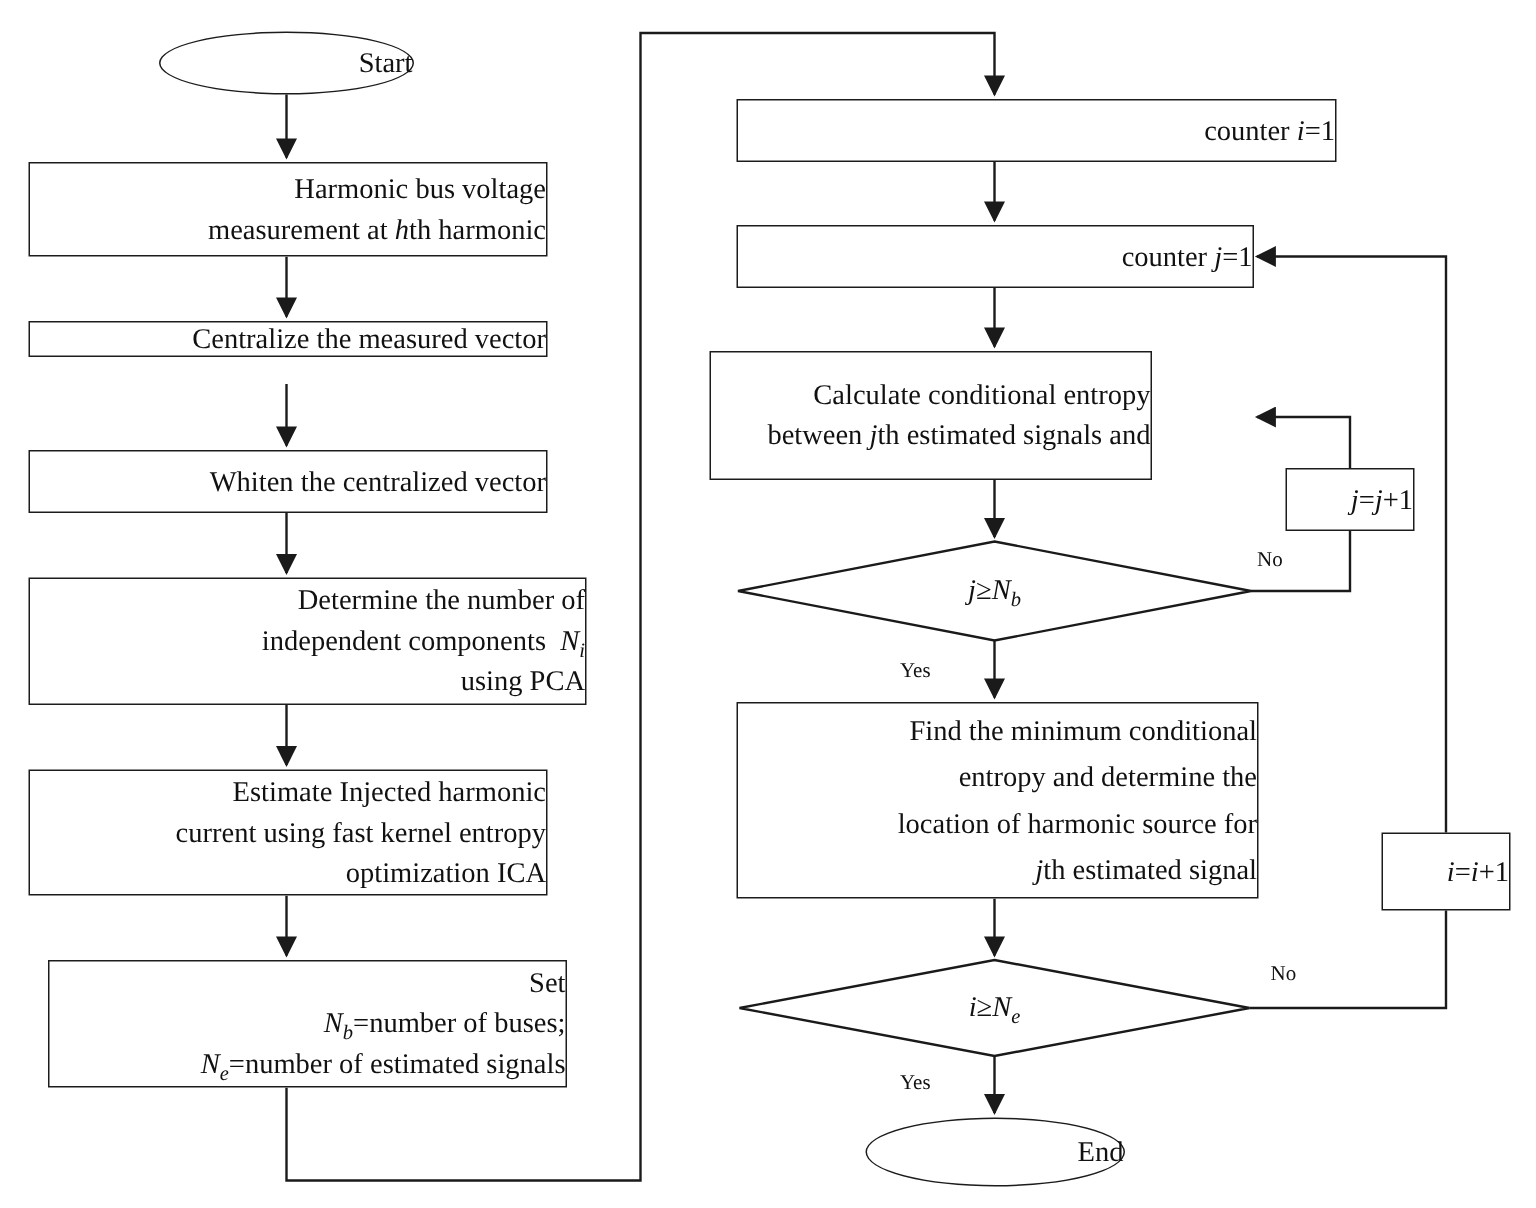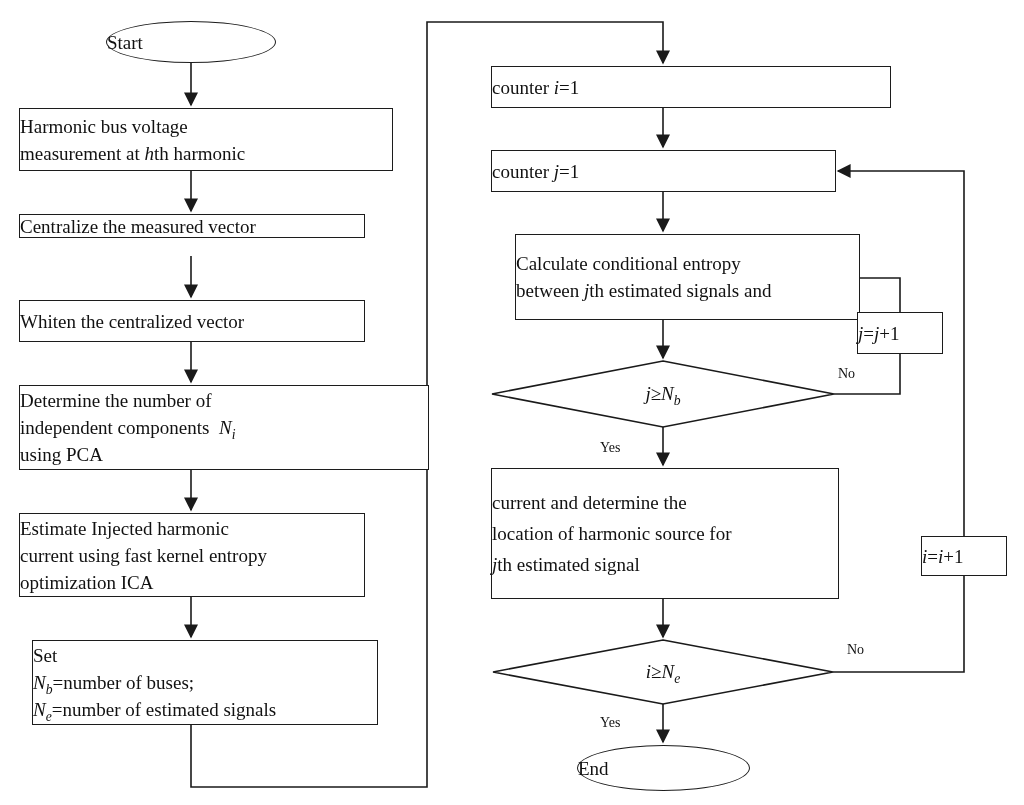--- a/index.html
+++ b/index.html
@@ -5,21 +5,21 @@
   html,body{margin:0;padding:0;background:#ffffff;}
   .stage{
     position:relative;width:1024px;height:805px;background:#ffffff;
     font-family:"Liberation Serif","DejaVu Serif",serif;color:#111;
     overflow:hidden;
   }
   .wires{position:absolute;left:0;top:0;width:1024px;height:805px;}
   .node{
     position:absolute;box-sizing:border-box;background:#ffffff;
     border:1.6px solid #1c1c1c;display:flex;align-items:center;justify-content:center;
-    text-align:left;
+    text-align:right;
   }
   .terminator{border-radius:50%;}
   .node-text{font-size:19px;line-height:27px;width:100%;}
   .diamond-label{
     position:absolute;display:flex;align-items:center;justify-content:center;
     font-size:19px;line-height:24px;
   }
   .edge-label{position:absolute;font-size:14px;line-height:22px;}
   sub{font-size:0.72em;line-height:0;}
 </style>
@@ -60,40 +60,40 @@
     <polygon points="663,361 834,394 663,427 492,394" fill="#ffffff" stroke="#1a1a1a" stroke-width="1.6"></polygon>
     <polygon points="663,640 833,672 663,704 493,672" fill="#ffffff" stroke="#1a1a1a" stroke-width="1.6"></polygon>
   </svg>
 
   <div class="node terminator" style="left:106px;top:21px;width:170px;height:42px">
     <div class="node-text">
         <div><span>Start</span></div>
       </div>
   </div>
 
-  <div class="node" style="left:19px;top:108px;width:374px;height:63px">
+  <div class="node" style="left:19px;top:108px;width:346px;height:63px">
     <div class="node-text">
         <div><span>Harmonic bus voltage</span></div>
         <div><span>measurement at </span><span style="font-style: italic;">h</span><span>th harmonic</span></div>
       </div>
   </div>
 
   <div class="node" style="left:19px;top:214px;width:346px;height:24px">
     <div class="node-text">
         <div><span>Centralize the measured vector</span></div>
       </div>
   </div>
 
   <div class="node" style="left:19px;top:300px;width:346px;height:42px">
     <div class="node-text">
         <div><span>Whiten the centralized vector</span></div>
       </div>
   </div>
 
-  <div class="node" style="left:19px;top:385px;width:410px;height:85px">
+  <div class="node" style="left:19px;top:385px;width:372px;height:85px">
     <div class="node-text">
         <div><span>Determine the number of</span></div>
         <div><span>independent components &nbsp;</span><span style="font-style: italic;">N</span><sub style="font-style: italic;">i</sub></div>
         <div><span>using PCA</span></div>
       </div>
   </div>
 
   <div class="node" style="left:19px;top:513px;width:346px;height:84px">
     <div class="node-text">
         <div><span>Estimate Injected harmonic</span></div>
@@ -115,50 +115,51 @@
         <div><span>counter </span><span style="font-style: italic;">i</span><span>=1</span></div>
       </div>
   </div>
 
   <div class="node" style="left:491px;top:150px;width:345px;height:42px">
     <div class="node-text">
         <div><span>counter </span><span style="font-style: italic;">j</span><span>=1</span></div>
       </div>
   </div>
 
-  <div class="node" style="left:515px;top:234px;width:345px;height:86px">
+  <div class="node" style="left:473px;top:234px;width:295px;height:86px">
     <div class="node-text">
         <div><span>Calculate conditional entropy</span></div>
         <div><span>between </span><span style="font-style: italic;">j</span><span>th estimated signals and</span></div>
       </div>
   </div>
 
   <div class="diamond-label" style="left:492px;top:380px;width:342px;height:28px">
       <div><span style="font-style: italic;">j</span><span>≥</span><span style="font-style: italic;">N</span><sub style="font-style: italic;">b</sub></div>
     </div>
 
   <div class="node" style="left:857px;top:312px;width:86px;height:42px">
     <div class="node-text">
         <div><span style="font-style: italic;">j</span><span>=</span><span style="font-style: italic;">j</span><span>+1</span></div>
       </div>
   </div>
 
   <div class="node" style="left:491px;top:468px;width:348px;height:131px">
     <div class="node-text" style="line-height:31px">
-        <div><span>current and determine the</span></div>
+        <div><span>Find the minimum conditional</span></div>
+        <div><span>entropy and determine the</span></div>
         <div><span>location of harmonic source for</span></div>
         <div><span style="font-style: italic;">j</span><span>th estimated signal</span></div>
       </div>
   </div>
 
   <div class="diamond-label" style="left:493px;top:658px;width:340px;height:28px">
       <div><span style="font-style: italic;">i</span><span>≥</span><span style="font-style: italic;">N</span><sub style="font-style: italic;">e</sub></div>
     </div>
 
-  <div class="node" style="left:921px;top:536px;width:86px;height:40px">
+  <div class="node" style="left:921px;top:555px;width:86px;height:52px">
     <div class="node-text">
         <div><span style="font-style: italic;">i</span><span>=</span><span style="font-style: italic;">i</span><span>+1</span></div>
       </div>
   </div>
 
   <div class="node terminator" style="left:577px;top:745px;width:173px;height:46px">
     <div class="node-text">
         <div><span>End</span></div>
       </div>
   </div>

